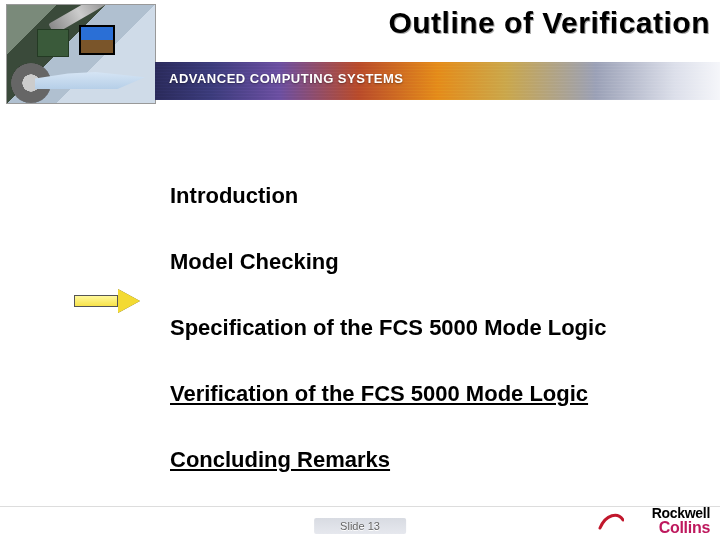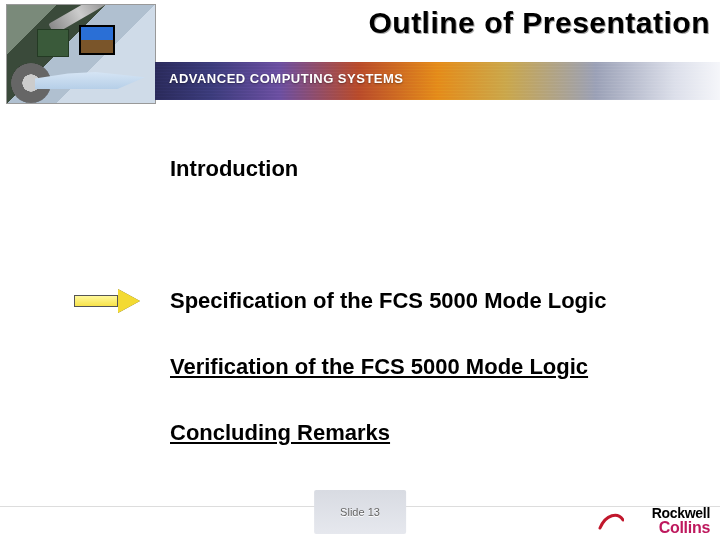--- a/index.html
+++ b/index.html
@@ -63,21 +63,21 @@
   .band-text {
     position: absolute; left: 14px; top: 9px;
     color: #fff; font-size: 13px; font-weight: 700; letter-spacing: 0.5px;
     text-shadow: 0 1px 2px rgba(0,0,0,0.4);
   }
 
   
   .body { position: absolute; top: 140px; left: 0; right: 0; bottom: 40px; }
   .item {
     position: absolute; left: 170px;
-    font-size: 22px; font-weight: 700; color: #000;
+    font-size: 22px; font-weight: 700; color: #000; margin-top: 27px;
   }
   .i1 { top: 16px; }
   .i2 { top: 82px; }
   .i3 { top: 148px; }
   .i4 { top: 214px; text-decoration: underline; }
   .i5 { top: 280px; text-decoration: underline; }
 
   .arrow {
     position: absolute; left: 74px; top: 150px; width: 70px; height: 22px;
   }
@@ -103,21 +103,21 @@
   
   .footer { position: absolute; bottom: 0; left: 0; right: 0; height: 34px; border-top: 1px solid #ddd; }
   .footer-left {
     position: absolute; left: 8px; bottom: 8px;
     font-size: 12px; color: #000;
   }
   .footer-center {
     position: absolute; left: 50%; transform: translateX(-50%); bottom: 6px;
     font-size: 11px; color: #e6e6e6;
     background: linear-gradient(180deg,#d8dbe2,#e6e8ee);
-    padding: 16px 26px; border-radius: 2px;
+    padding: 2px 26px; border-radius: 2px;
     text-shadow: 0 1px 0 #fff;
     color:#666;
   }
   .logo {
     position: absolute; right: 10px; bottom: 4px; text-align: right;
     line-height: 1;
   }
   .logo-top { font-size: 14px; font-weight: 800; color: #000; letter-spacing: -0.3px; padding-left: 21px; }
   .logo-bot { font-size: 16px; font-weight: 900; color: #be185d; letter-spacing: -0.3px; }
   .logo-swoosh{
@@ -129,32 +129,33 @@
 <body>
 
 <div class="slide">
 
   <div class="header">
     <div class="collage">
       <div class="chip"></div>
       <div class="pfd"></div>
       <div class="engine"></div>
     </div>
-    <div class="title">Outline of Presentation</div>
+    <div class="title">Outline of Verification</div>
     <div class="band">
       <div class="band-text">ADVANCED COMPUTING SYSTEMS</div>
     </div>
   </div>
 
   <div class="body">
     <div class="arrow">
       <div class="shaft"></div>
         <div class="head"></div>
     </div>
     <div class="item i1">Introduction</div>
+    <div class="item i2">Model Checking</div>
     <div class="item i3">Specification of the FCS 5000 Mode Logic</div>
     <div class="item i4">Verification of the FCS 5000 Mode Logic</div>
     <div class="item i5">Concluding Remarks</div>
   </div>
 
   <div class="footer">
     <div class="footer-center">Slide 13</div>
     <div class="logo-swoosh">
       <svg viewBox="0 0 26 26">
           <path d="M2 20 C 8 6, 20 4, 25 12" stroke="#c1172c" stroke-width="3" fill="none" stroke-linecap="round"></path>

